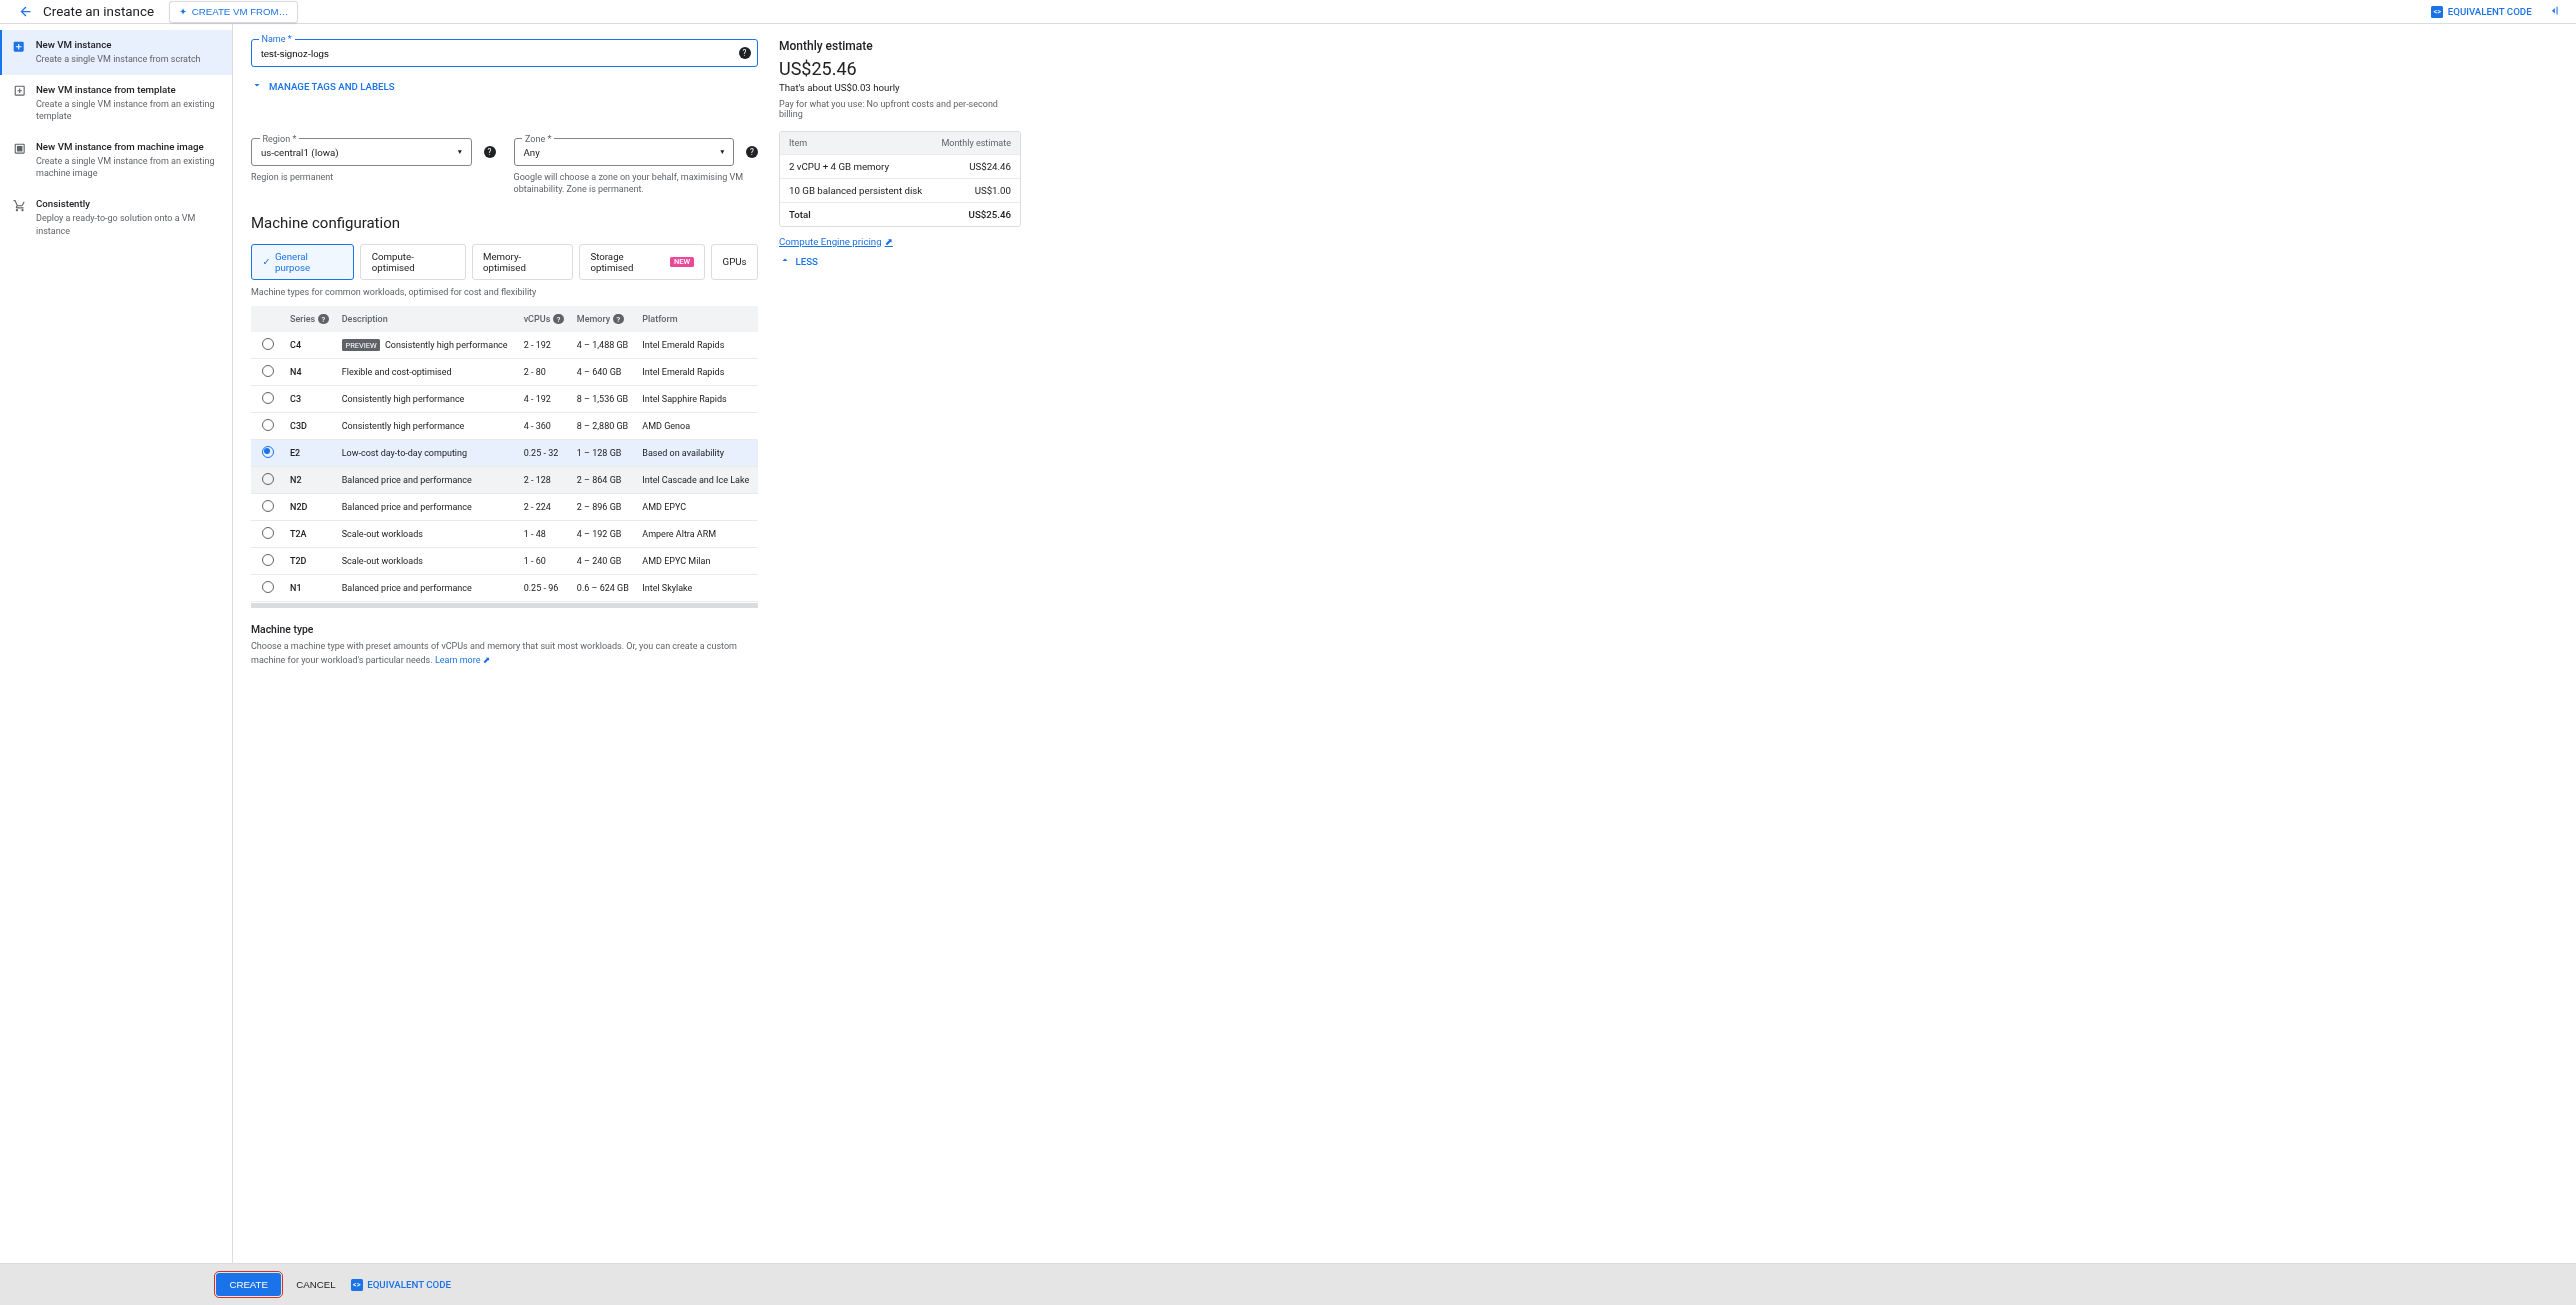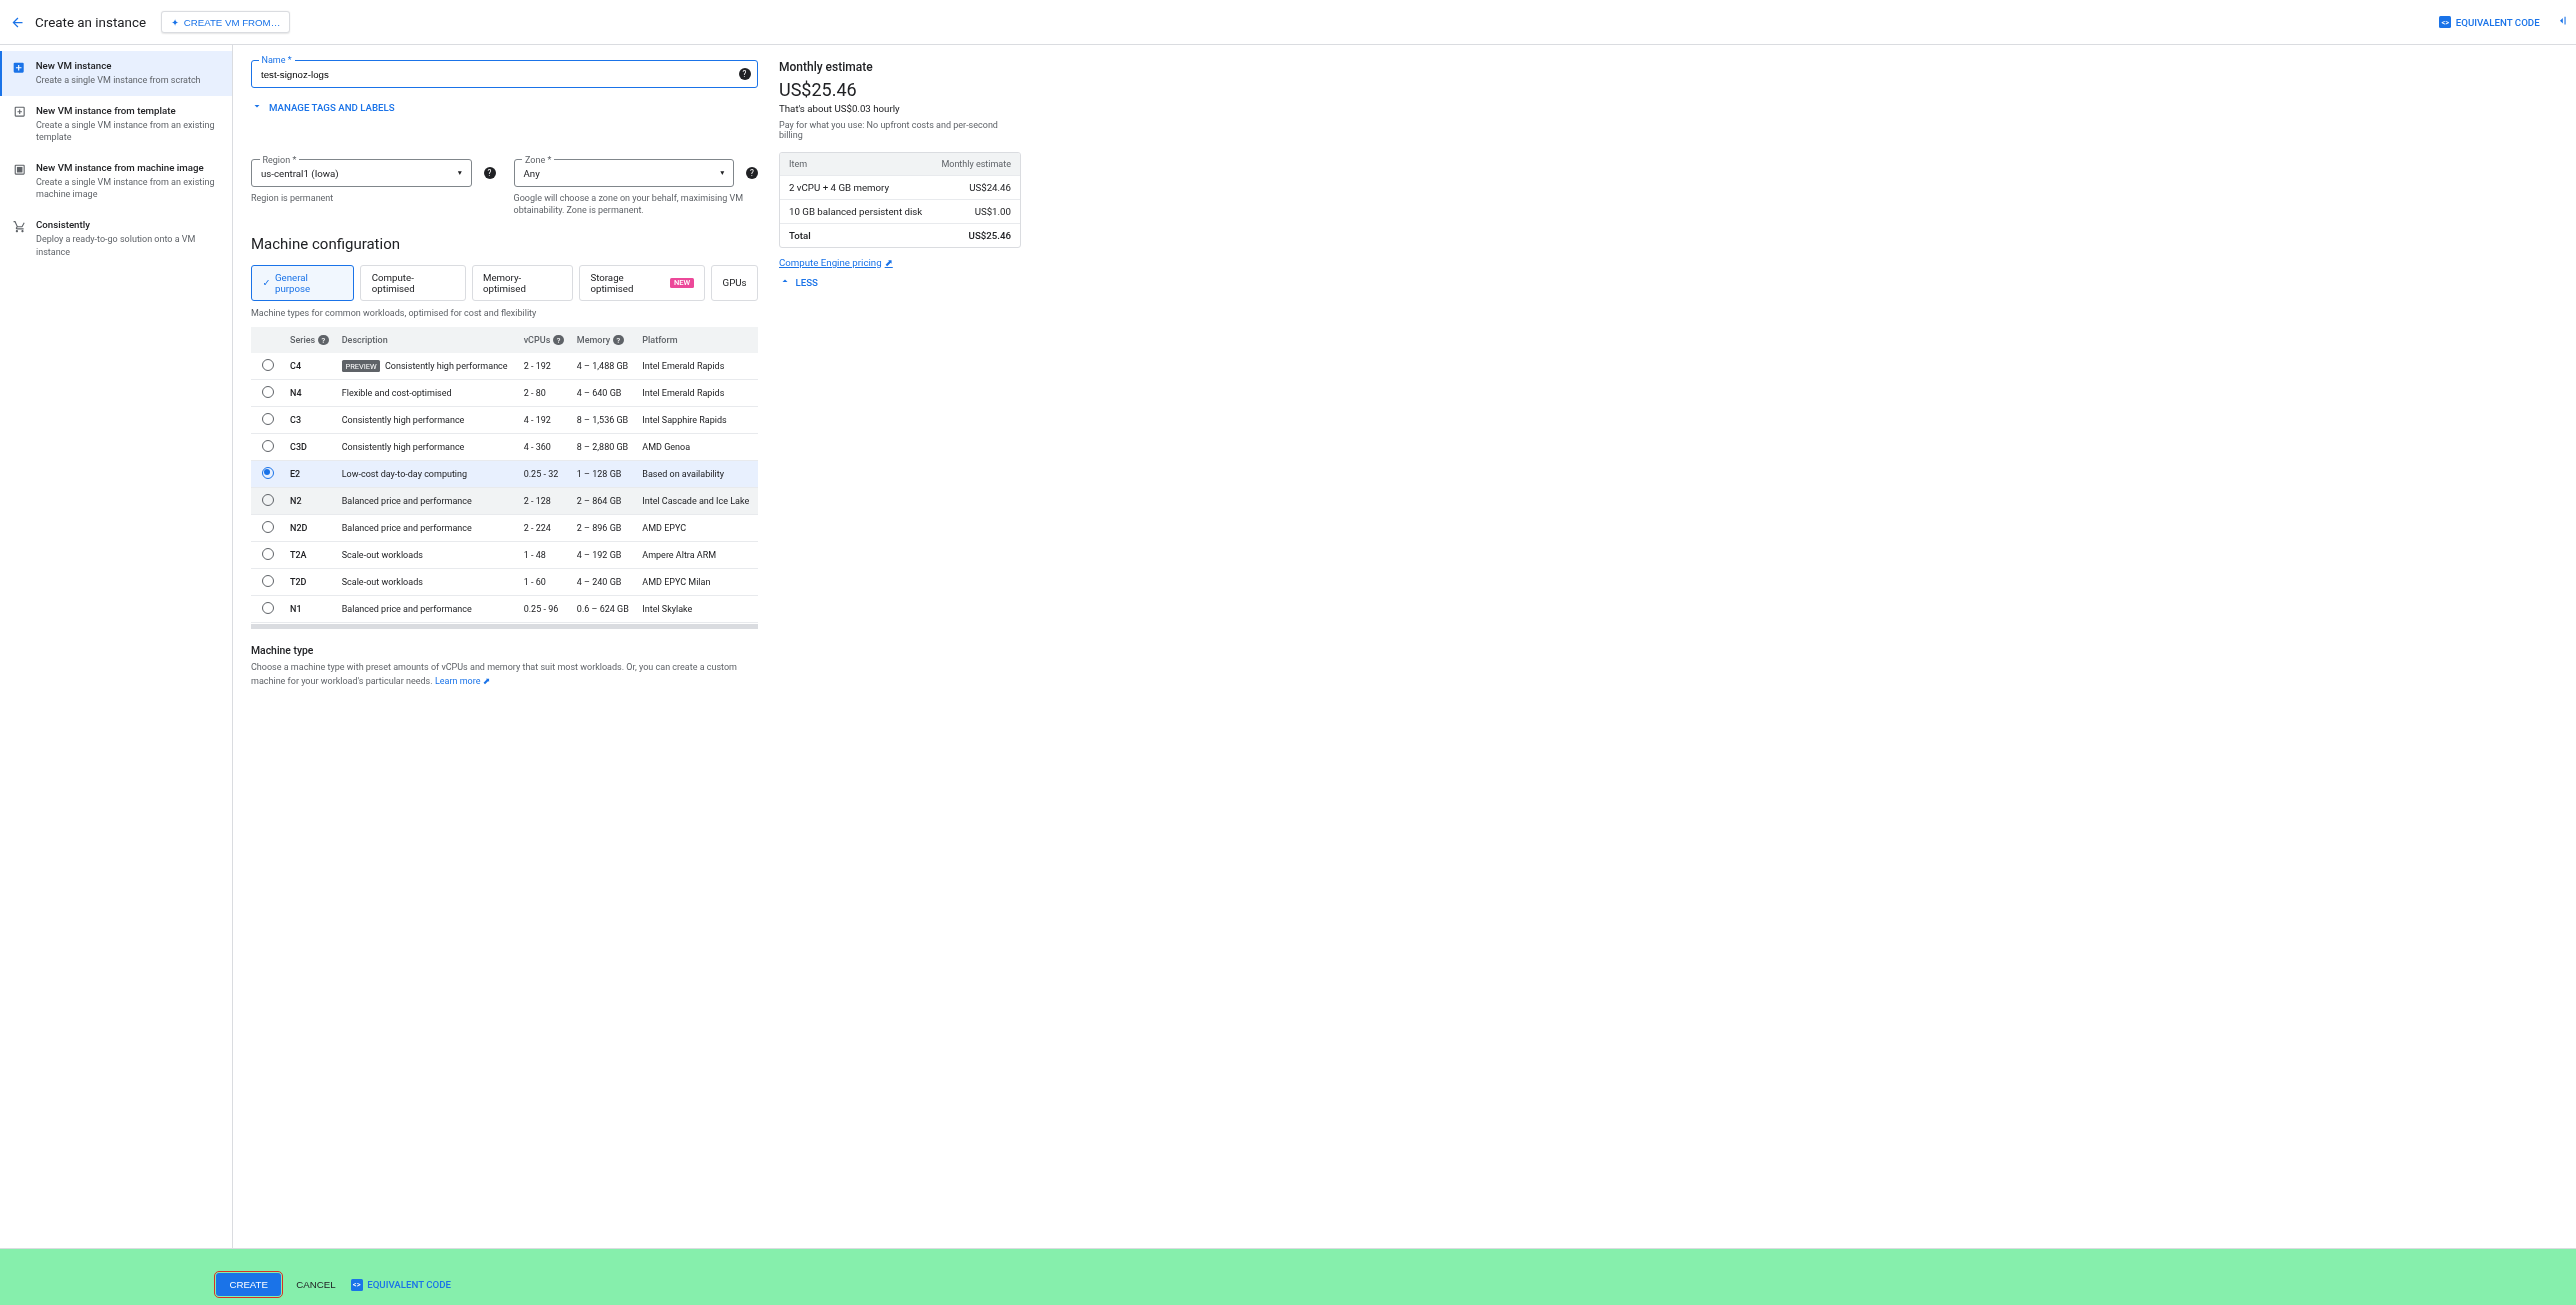--- a/index.html
+++ b/index.html
@@ -1,17 +1,17 @@
 <!DOCTYPE html>
 <html style="font-size:12px"><head>
 <meta charset="utf-8">
 <style>
 * { box-sizing: border-box; margin: 0; padding: 0; }
 body { font-family: Roboto, "Helvetica Neue", Arial, sans-serif; font-size: 9.7px; color: #202124; background: #fff; }
-.topbar { display: flex; align-items: center; height: 45px; border-bottom: 0.7px solid #dadce0; padding: 0 8px; }
+.topbar { display: flex; align-items: center; height: 24px; border-bottom: 0.7px solid #dadce0; padding: 0 16px; }
 .back-arrow { width: 18px; height: 18px; display: flex; align-items: center; justify-content: center; margin-right: 9px; cursor: pointer; color: #1a73e8; }
 .page-title { font-size: 13.4px; font-weight: 400; color: #202124; margin-right: 15px; }
 .create-from-btn { border: 0.7px solid #dadce0; border-radius: 3px; padding: 4.5px 9px; display: flex; align-items: center; gap: 4.5px; color: #1a73e8; font-size: 9.7px; font-weight: 500; cursor: pointer; background: #fff; box-shadow: 0 0.7px 1.5px rgba(0,0,0,0.1); }
 .topbar-spacer { flex: 1; }
 .equiv-code-btn { display: flex; align-items: center; gap: 4.5px; color: #1a73e8; font-size: 9.7px; font-weight: 500; cursor: pointer; }
 .collapse-right { margin-left: 15px; cursor: pointer; color: #1a73e8; }
 
 .body-area { display: flex; height: calc(100vh - 36px); overflow: hidden; }
 .left-nav { width: 233px; border-right: 0.7px solid #dadce0; padding-top: 6px; }
 .nav-item { display: flex; padding: 9px 12px; gap: 9px; cursor: pointer; }
@@ -74,21 +74,21 @@
 .estimate-note { font-size: 9px; color: #5f6368; margin-bottom: 12px; }
 .estimate-table { width: 100%; border: 0.7px solid #dadce0; border-radius: 3px; overflow: hidden; margin-bottom: 9px; }
 .estimate-table-header { display: flex; background: #f1f3f4; padding: 6px 9px; font-size: 9px; color: #5f6368; }
 .estimate-table-header .col1 { flex: 1; }
 .estimate-row { display: flex; padding: 6px 9px; font-size: 9.7px; border-top: 0.7px solid #e8eaed; }
 .estimate-row .col1 { flex: 1; }
 .estimate-row.total { font-weight: 500; }
 .compute-pricing { color: #1a73e8; font-size: 9.7px; text-decoration: underline; cursor: pointer; display: inline-flex; align-items: center; gap: 3px; margin-bottom: 7.5px; }
 .less-toggle { color: #1a73e8; font-size: 9.7px; font-weight: 500; display: flex; align-items: center; gap: 4.5px; cursor: pointer; }
 
-.footer-bar { position: fixed; bottom: 0; left: 0; right: 0; background: #86efac; border-top: 0.7px solid #dadce0; padding: 24px 18px 9px 216px; display: flex; align-items: center; gap: 15px; }
+.footer-bar { position: fixed; bottom: 0; left: 0; right: 0; background: #e5e5e5; border-top: 0.7px solid #dadce0; padding: 9px 18px 9px 216px; display: flex; align-items: center; gap: 15px; }
 .create-btn { background: #1a73e8; color: #fff; border: none; border-radius: 3px; padding: 6px 13.4px; font-size: 9.7px; font-weight: 500; cursor: pointer; outline: 1.5px solid #d93025; outline-offset: 1.5px; }
 .cancel-btn { background: none; border: none; font-size: 9.7px; font-weight: 500; color: #202124; cursor: pointer; }
 .equiv-code-footer { display: flex; align-items: center; gap: 4.5px; color: #1a73e8; font-size: 9.7px; font-weight: 500; cursor: pointer; }
 .code-icon { width: 12px; height: 12px; background: #1a73e8; color: #fff; border-radius: 1.5px; display: inline-flex; align-items: center; justify-content: center; font-size: 7.5px; }
 </style>
 </head>
 <body>
 
 <div class="topbar">
   <div class="back-arrow">

